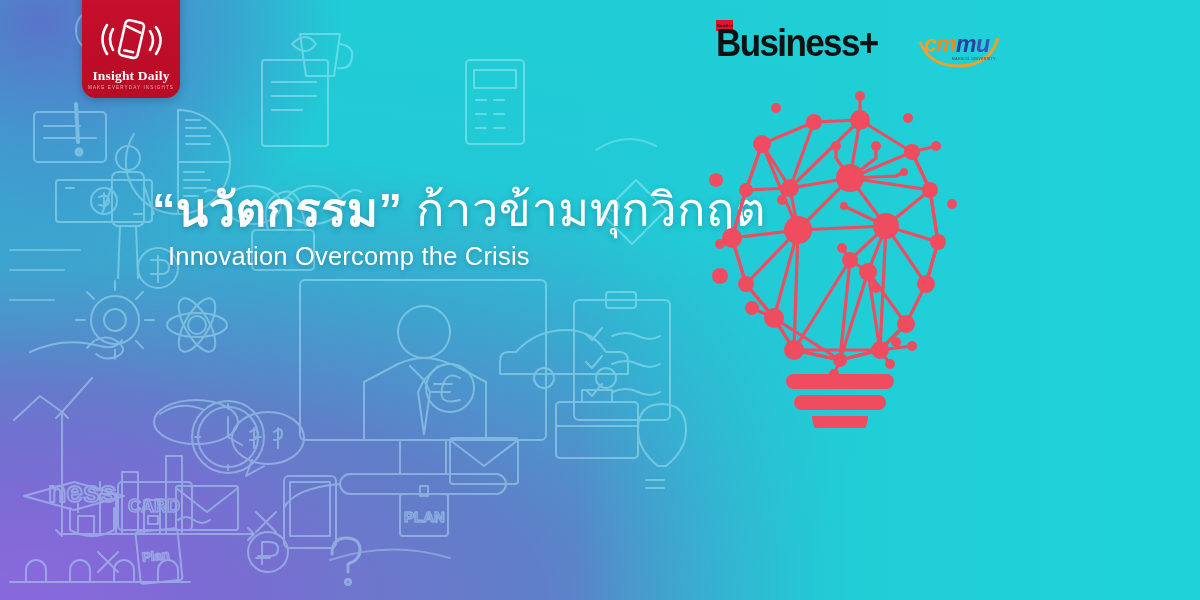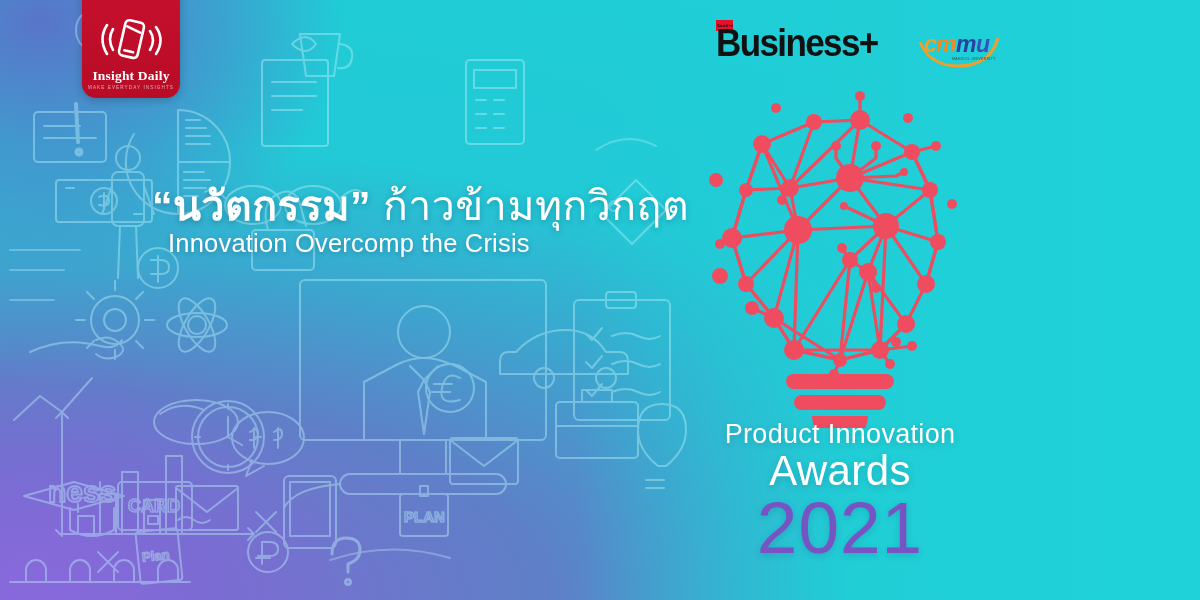--- a/index.html
+++ b/index.html
@@ -62,28 +62,28 @@
   .bp-word{
     font-family:"Liberation Sans", sans-serif;font-weight:bold;font-size:35px;
     color:#111;letter-spacing:-1.6px;line-height:.92;
     transform:scaleY(1.12);transform-origin:bottom left;
   }
   .logo-cmmu{position:relative;width:86px;height:46px;}
 
   
   .headline{position:absolute;left:152px;top:186px;width:560px;}
   .th-line{
-    color:#fff;font-size:41px;line-height:1;white-space:nowrap;
+    color:#fff;font-size:47px;line-height:1;white-space:nowrap;
     text-shadow:0 2px 6px rgba(0,40,70,.28);
   }
   .th-quoted{font-weight:bold;letter-spacing:.5px;}
   .th-rest{font-weight:normal;letter-spacing:.5px;}
   .en-line{
     color:#fff;font-size:25.5px;font-weight:normal;letter-spacing:.2px;
-    margin-top:2px;margin-left:16px;white-space:nowrap;
+    margin-top:9px;margin-left:16px;white-space:nowrap;
     text-shadow:0 2px 5px rgba(0,40,70,.25);
   }
 
   
   .bulb{position:absolute;left:690px;top:78px;width:300px;height:350px;}
 
   
   .award{position:absolute;left:690px;top:420px;width:300px;text-align:center;}
   .aw-1{
     color:#fff;font-size:27px;line-height:1.05;letter-spacing:.3px;
@@ -468,19 +468,14 @@
         <circle cx="30" cy="198" r="8"></circle>
         <circle cx="206" cy="264" r="5"></circle>
 
         <rect x="96" y="296" width="108" height="15" rx="7.5"></rect>
         <rect x="104" y="317" width="92" height="15" rx="7.5"></rect>
         <path d="M122 338 h56 a28 28 0 0 1 -56 0 z"></path>
       </g>
     </svg>
   </div>
 
-  <div class="award">
-    <div class="aw-1">Product Innovation</div>
-    <div class="aw-2">Awards</div>
-    <div class="aw-3">2021</div>
-  </div>
 
 </div>
 
 </body></html>

